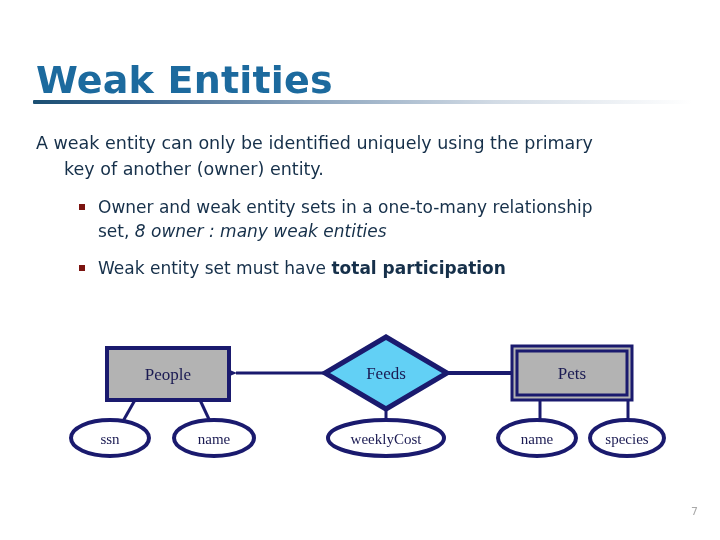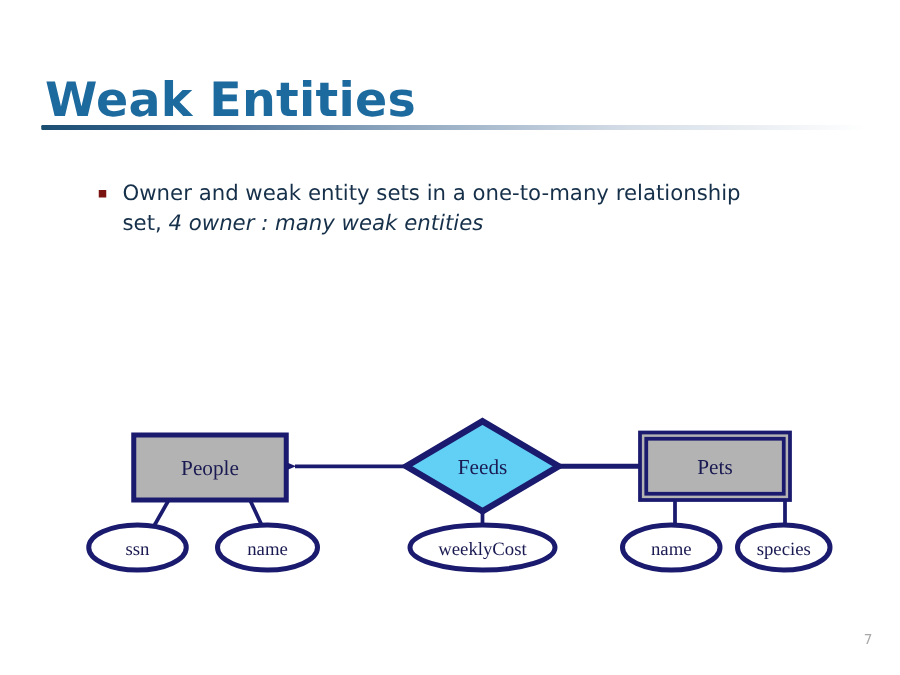--- a/index.html
+++ b/index.html
@@ -116,29 +116,36 @@
 </style>
 </head>
 <body>
 
 <div id="slide-title">Weak Entities</div>
 
 <div id="title-rule"></div>
 
 <div id="body-text">
 
+  <div class="lead">
+    <span>A weak entity can only be identified uniquely using the primary</span>
+    <span class="cont">key of another (owner) entity.</span>
+  </div>
 
   <ul class="bullets">
 
     <li>
       <span class="marker"></span>
       <span>Owner and weak entity sets in a one-to-many relationship</span>
-      <span class="indent-cont"><span>set, </span><span class="ital">4 owner : many weak entities</span></span>
+      <span class="indent-cont"><span>set, </span><span class="ital">8 owner : many weak entities</span></span>
     </li>
 
+    <li>
+      <span class="marker"></span><span>Weak entity set must have </span><span class="bold">total participation</span>
+    </li>
 
   </ul>
 </div>
 
 <div id="er-diagram">
 <svg width="720" height="160" viewBox="0 0 720 160" xmlns="http://www.w3.org/2000/svg">
 
   <defs>
     <marker id="arrowLeft" markerWidth="12" markerHeight="12" refX="1" refY="5" orient="auto-start-reverse" markerUnits="userSpaceOnUse">
       <path d="M12,0 L0,5 L12,10 Z" fill="#1a1a6e"></path>

